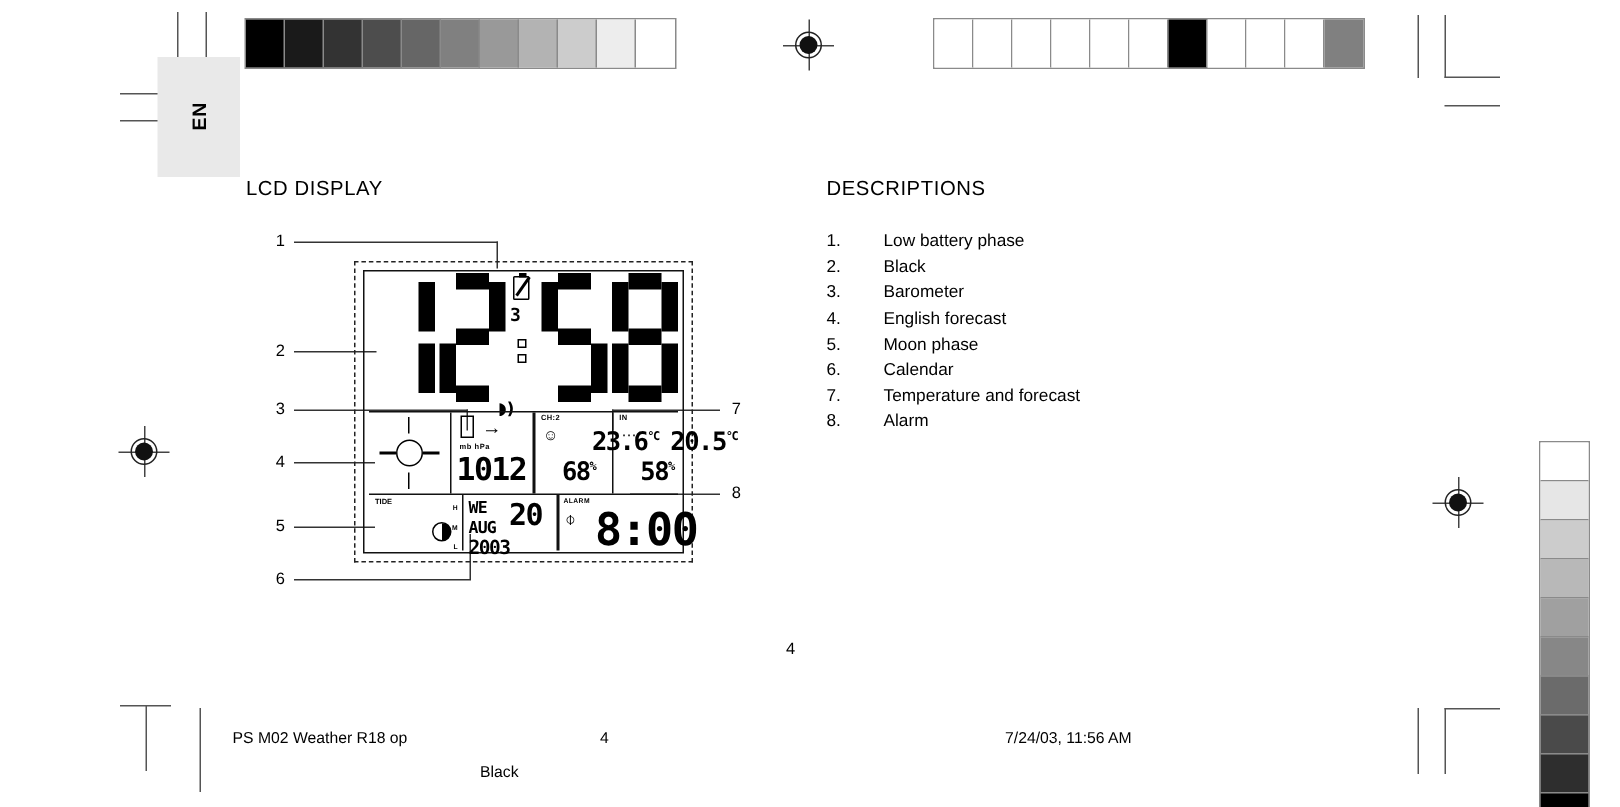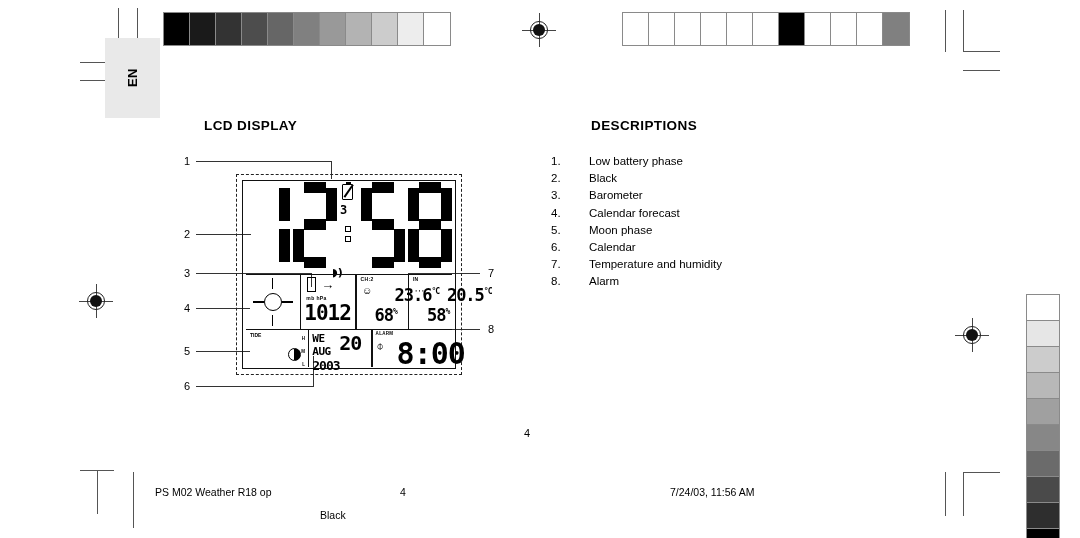--- a/index.html
+++ b/index.html
@@ -44,21 +44,21 @@
   .en-tab {
     background:#e9e9e9;
     display:flex; align-items:center; justify-content:center;
   }
   .en-tab span {
     writing-mode:vertical-rl; transform:rotate(180deg);
     font-size:13px; font-weight:600; letter-spacing:.5px;
   }
 
   
-  .heading { font-size:13.5px; font-weight:bold; letter-spacing:.4px;margin-left:40px; }
+  .heading { font-size:13.5px; font-weight:normal; letter-spacing:.4px; }
 
   
   .desc-list { font-size:11.5px; line-height:17.2px; }
   .desc-row { display:flex; }
   .desc-num { width:38px; }
 
   
   .callout-num { font-size:11px; text-align:right; width:12px; }
   .lead { background:#333; height:1.2px; }
 
@@ -285,33 +285,33 @@
   <div class="desc-row">
     <span class="desc-num">2.</span>
     <span>Black</span>
   </div>
   <div class="desc-row">
     <span class="desc-num">3.</span>
     <span>Barometer</span>
   </div>
   <div class="desc-row">
     <span class="desc-num">4.</span>
-    <span>Calendar forecast</span>
+    <span>English forecast</span>
   </div>
   <div class="desc-row">
     <span class="desc-num">5.</span>
     <span>Moon phase</span>
   </div>
   <div class="desc-row">
     <span class="desc-num">6.</span>
     <span>Calendar</span>
   </div>
   <div class="desc-row">
     <span class="desc-num">7.</span>
-    <span>Temperature and humidity</span>
+    <span>Temperature and forecast</span>
   </div>
   <div class="desc-row">
     <span class="desc-num">8.</span>
     <span>Alarm</span>
   </div>
 </div>
 
 <div class="abs callout-num" style="left:178px;top:155px;">1</div>
 <div class="abs lead" style="left:196px;top:161px;width:136px;"></div>
 <div class="abs rule-v" style="left:331px;top:161px;height:18px;background:#333;"></div>

